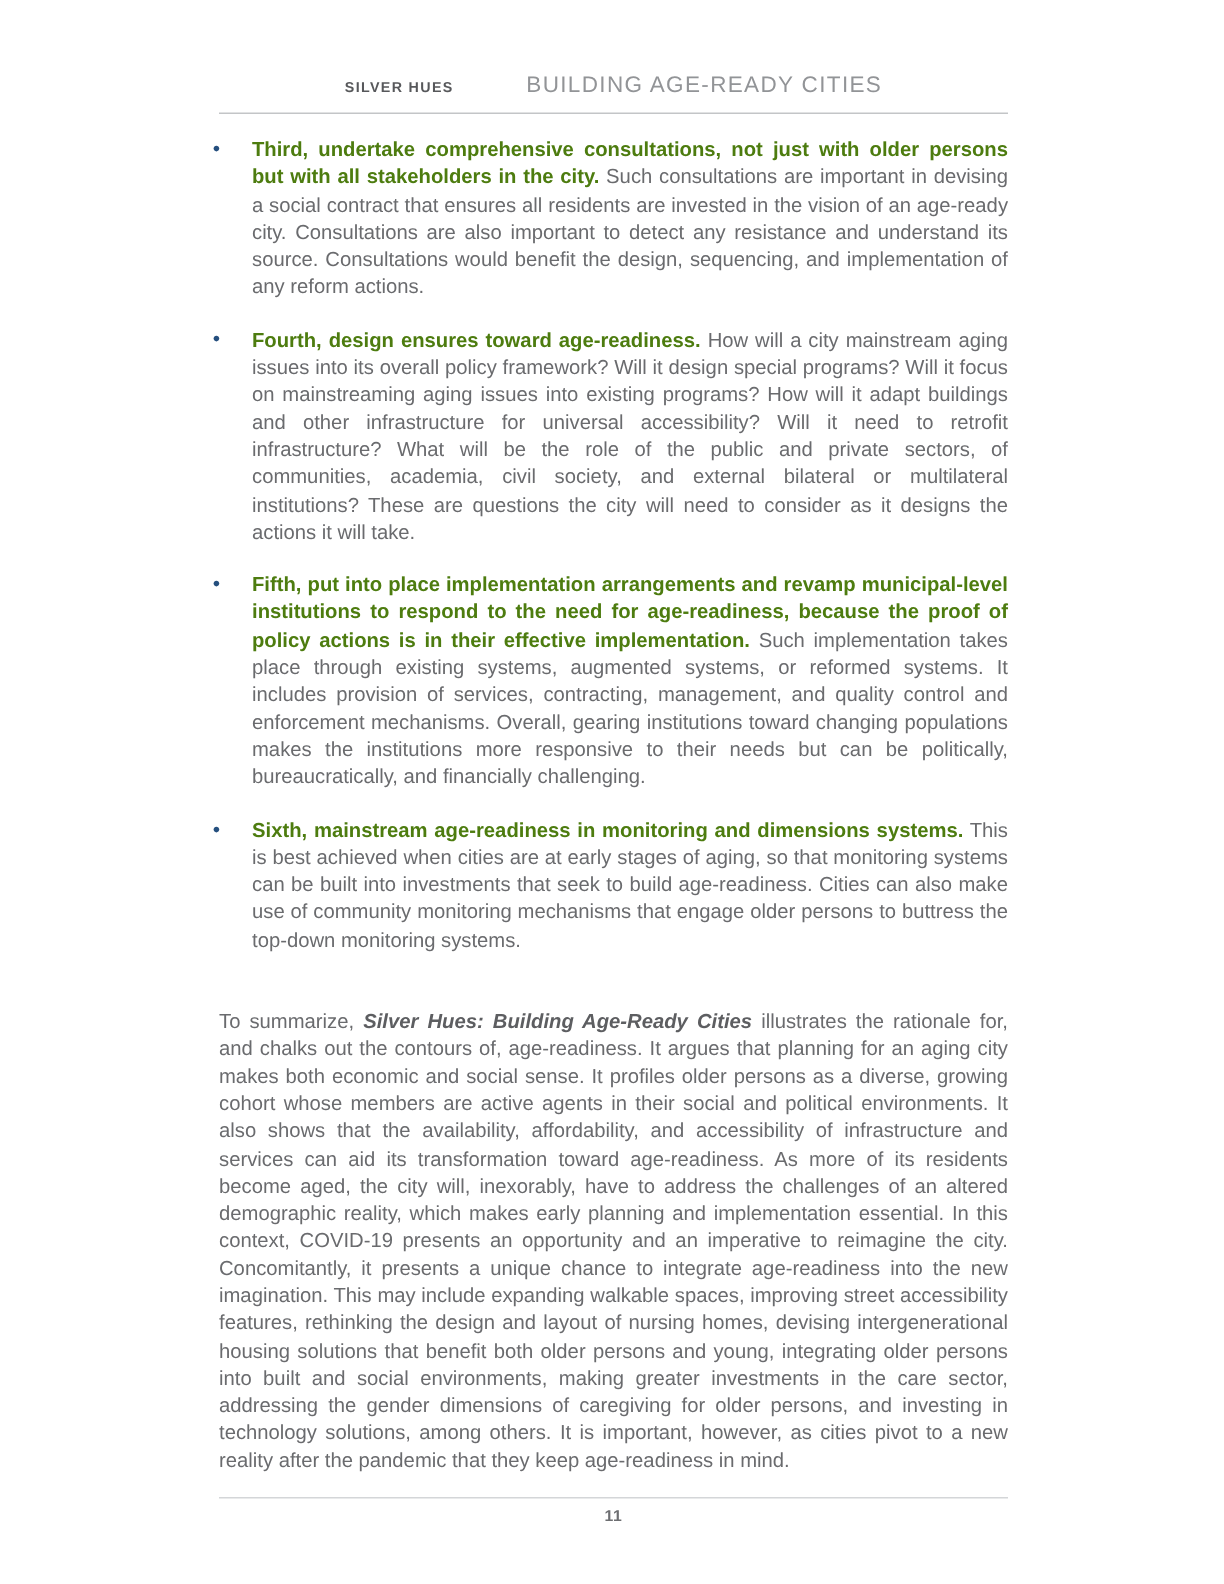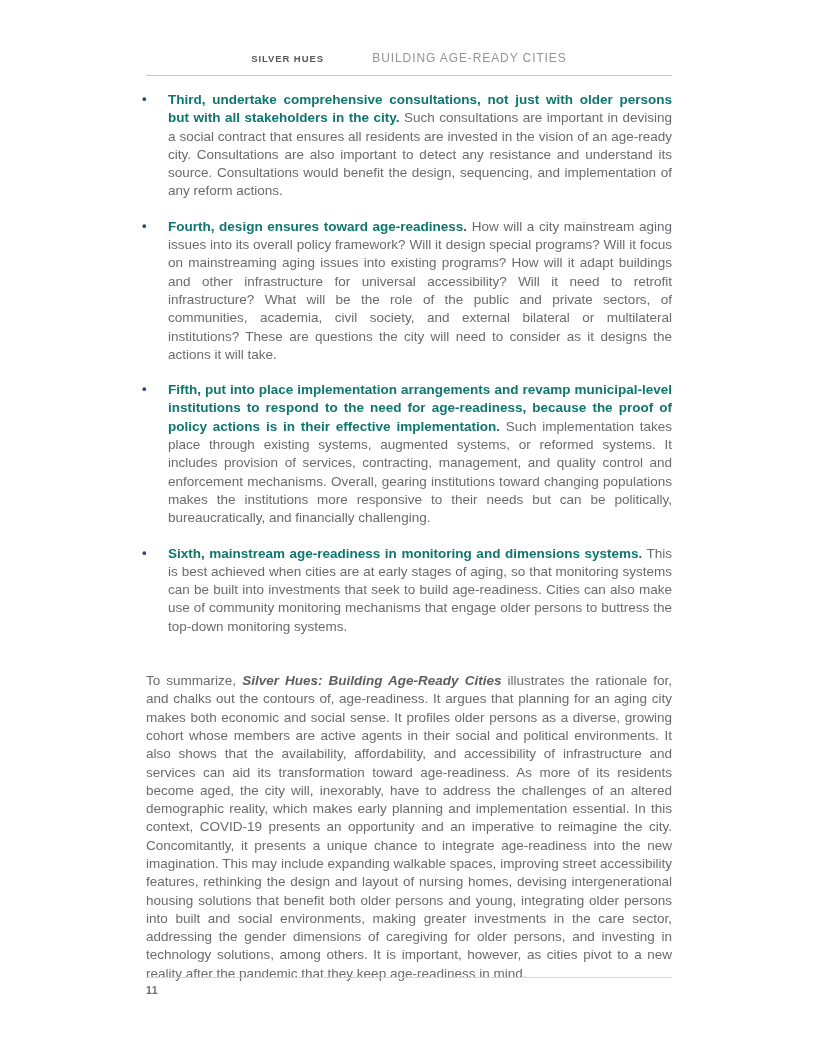--- a/index.html
+++ b/index.html
@@ -27,21 +27,21 @@
     width: 526px;
     text-align: center;
   }
   .running-header .series {
     font-size: 9.5px;
     font-weight: bold;
     letter-spacing: 0.9px;
     color: #57585b;
   }
   .running-header .title {
-    font-size: 12px;
+    font-size: 15px;
     font-weight: normal;
     letter-spacing: 0.9px;
     color: #929497;
     margin-left: 44px;
   }
   .header-rule {
     border: none;
     border-top: 1px solid #c3c5c7;
     margin: 9px 0 0 0;
   }
@@ -71,37 +71,37 @@
   .marker {
     position: absolute;
     left: -26px;
     top: -1px;
     color: #254f7e;
     font-size: 13px;
     font-weight: bold;
   }
   .lead {
     font-weight: bold;
-    color: #0f766e;
+    color: #4d7c0f;
   }
   .summary {
     margin: 36px 0 0 0;
   }
   .book-title {
     font-weight: bold;
     font-style: italic;
     color: #5d5e61;
   }
   
   .page-footer {
     position: absolute;
     left: 146px;
-    top: 977px;
+    top: 998px;
     width: 526px;
-    text-align: left;
+    text-align: center;
   }
   .footer-rule {
     border: none;
     border-top: 1px solid #d4d6d8;
     margin: 0;
   }
   .page-number {
     margin-top: 6px;
     font-size: 10.5px;
     font-weight: bold;

